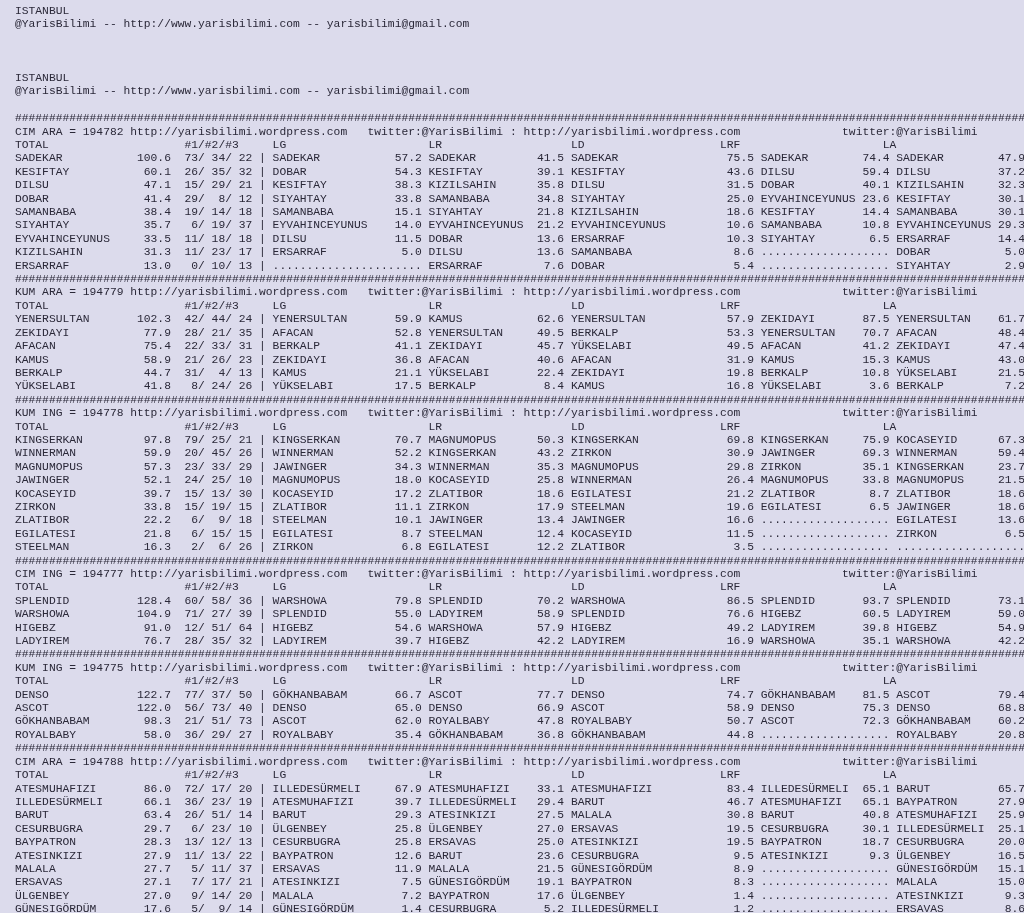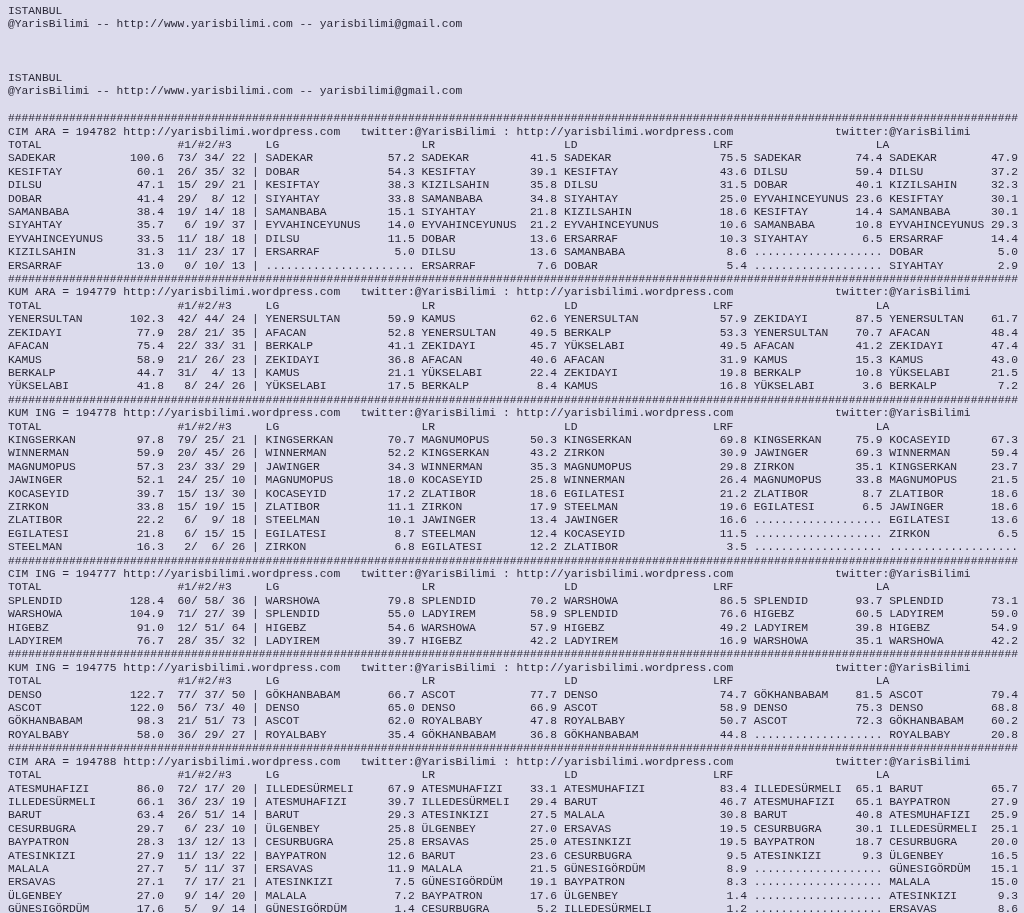--- a/index.html
+++ b/index.html
@@ -3,21 +3,21 @@
 <meta charset="utf-8">
 <style>
   html,body{margin:0;padding:0;}
   body{
     background:#dcdbec;
     width:1024px;height:913px;overflow:hidden;
   }
   .screen{
     box-sizing:border-box;
     width:1024px;height:913px;
-    padding:5px 0 0 8px;
+    padding:5px 0 0 15px;
     background:#dcdbec;
   }
   .out{
     font-family:"Liberation Mono","DejaVu Sans Mono",monospace;
     font-size:11.3px;
     line-height:13.4px;
     color:#2a2838;
     white-space:pre;
   }
   .ln{min-height:13.4px;white-space:pre;}

